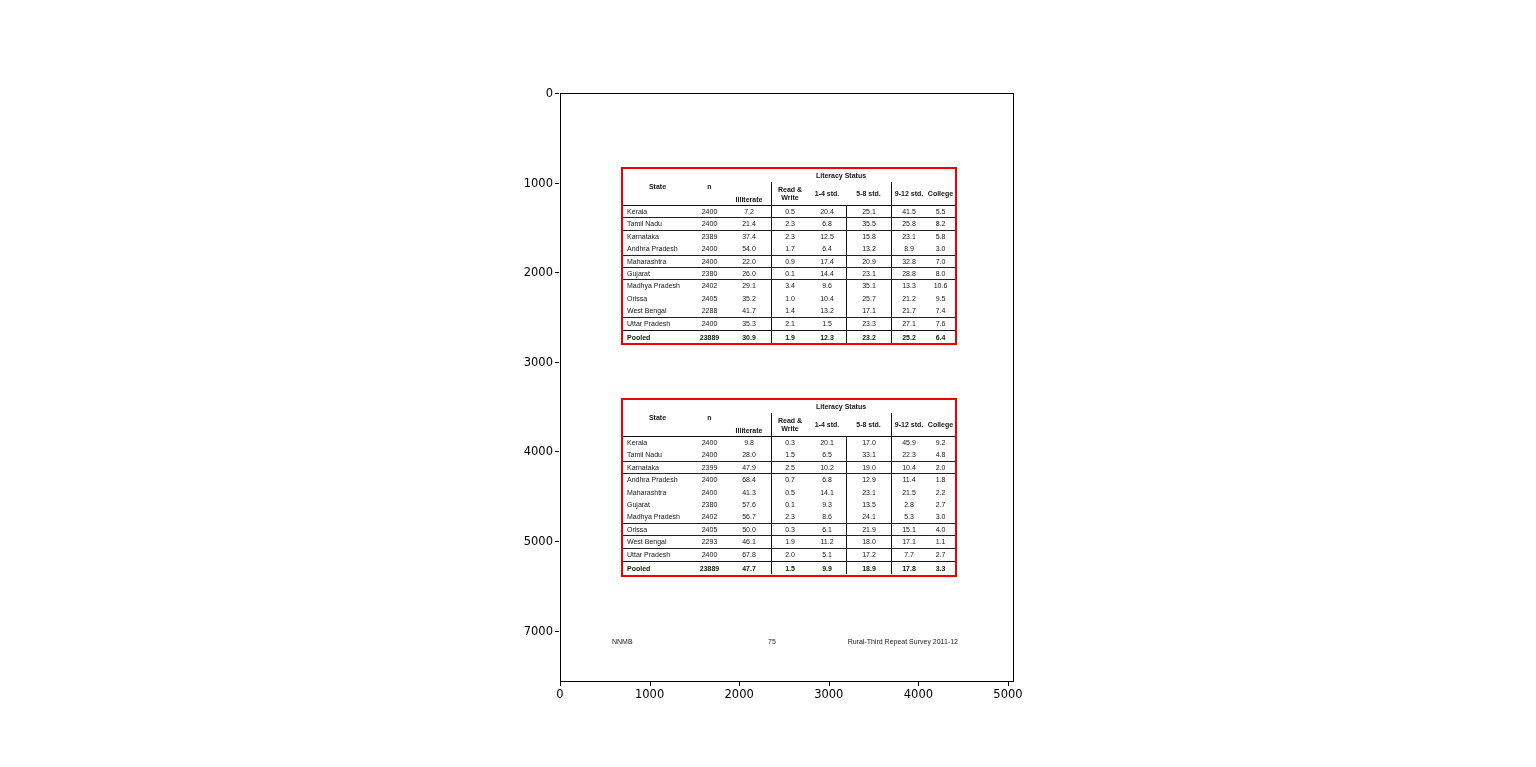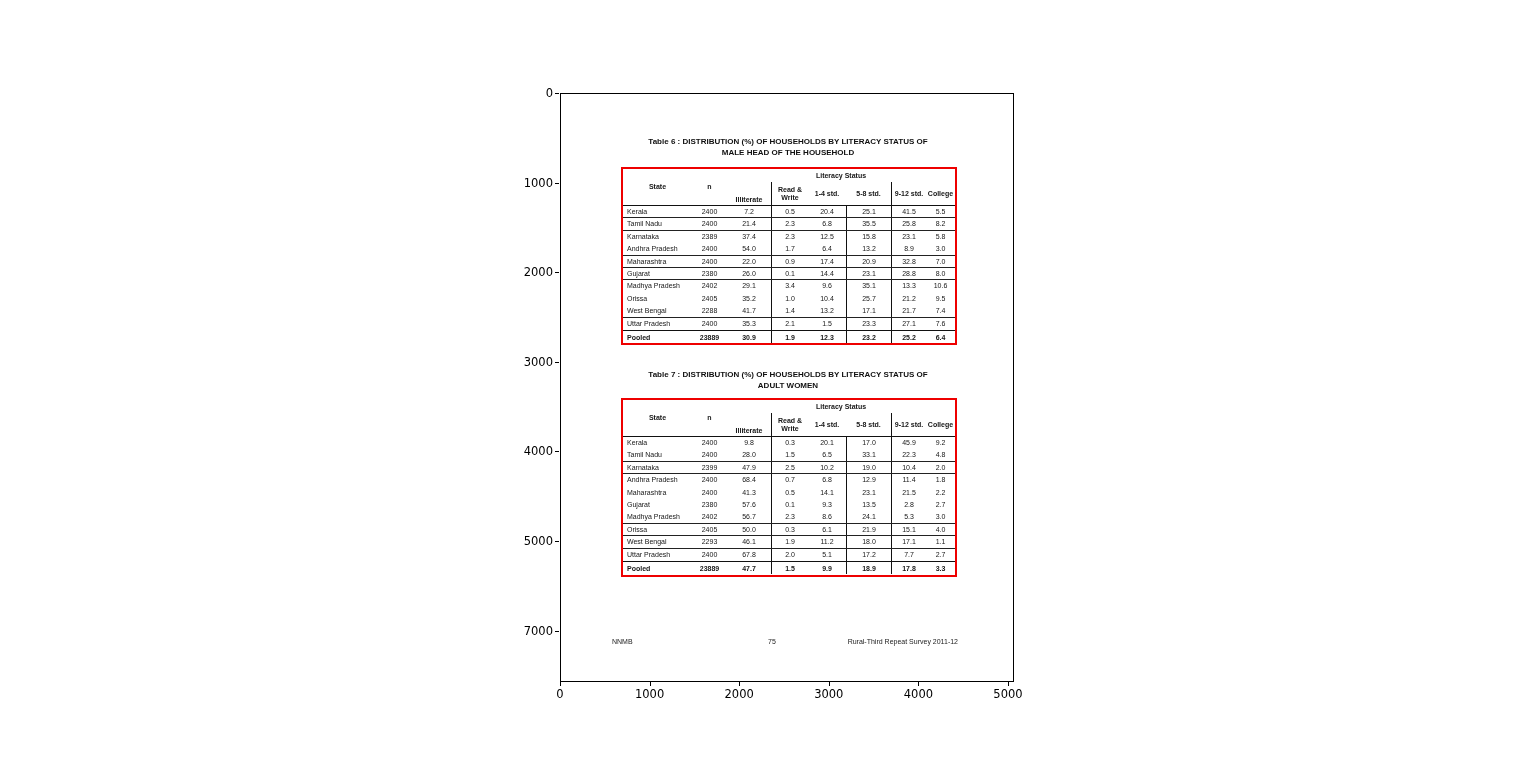--- a/index.html
+++ b/index.html
@@ -85,24 +85,20 @@
       <div class="ytick-mark" style="top: 451.48px;"></div>
       <div class="ytick-label" style="top: 451.48px;">4000</div>
       <div class="ytick-mark" style="top: 541.1px;"></div>
       <div class="ytick-label" style="top: 541.1px;">5000</div>
       <div class="ytick-mark" style="top: 630.72px;"></div>
       <div class="ytick-label" style="top: 630.72px;">7000</div>
     </div>
 
   <div class="doc">
 
-    <div class="doc-title" style="top:136px;">
-      <div>Table 6 : DISTRIBUTION (%) OF HOUSEHOLDS BY LITERACY STATUS OF</div>
-      <div>MALE HEAD OF THE HOUSEHOLD</div>
-    </div>
 
     <div class="doc-table t0" style="top:167px;height:178px;">
       <div class="thead">
           <div class="cell group-h">Literacy Status</div>
           <div class="cell col-h c0">State</div>
           <div class="cell col-h c1">n</div>
           <div class="cell col-h c2">Illiterate</div>
           <div class="cell col-h c3">Read &amp; Write</div>
           <div class="cell col-h c4">1-4 std.</div>
           <div class="cell col-h c5">5-8 std.</div>
@@ -216,24 +212,20 @@
             <div class="cell c2">30.9</div>
             <div class="cell c3">1.9</div>
             <div class="cell c4">12.3</div>
             <div class="cell c5">23.2</div>
             <div class="cell c6">25.2</div>
             <div class="cell c7">6.4</div>
           </div>
         </div>
     </div>
 
-    <div class="doc-title" style="top:369px;">
-      <div>Table 7 : DISTRIBUTION (%) OF HOUSEHOLDS BY LITERACY STATUS OF</div>
-      <div>ADULT WOMEN</div>
-    </div>
 
     <div class="doc-table t1" style="top:398px;height:179px;">
       <div class="thead">
           <div class="cell group-h">Literacy Status</div>
           <div class="cell col-h c0">State</div>
           <div class="cell col-h c1">n</div>
           <div class="cell col-h c2">Illiterate</div>
           <div class="cell col-h c3">Read &amp; Write</div>
           <div class="cell col-h c4">1-4 std.</div>
           <div class="cell col-h c5">5-8 std.</div>

